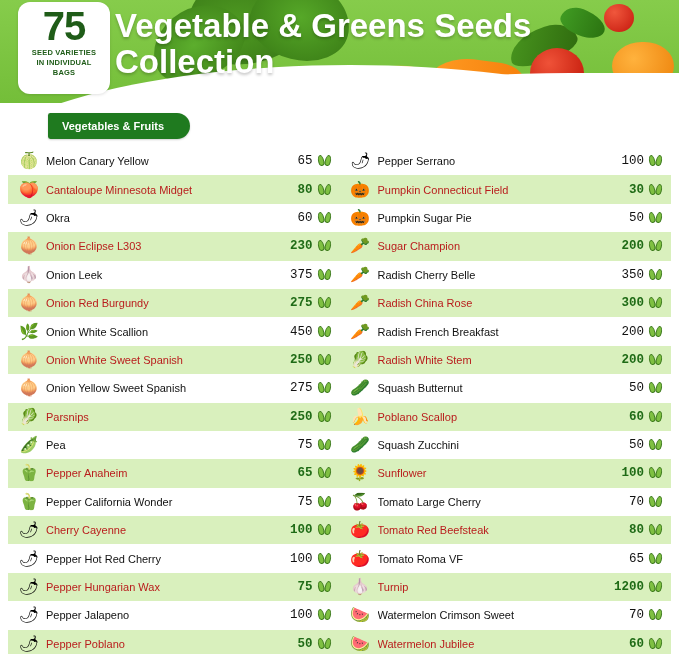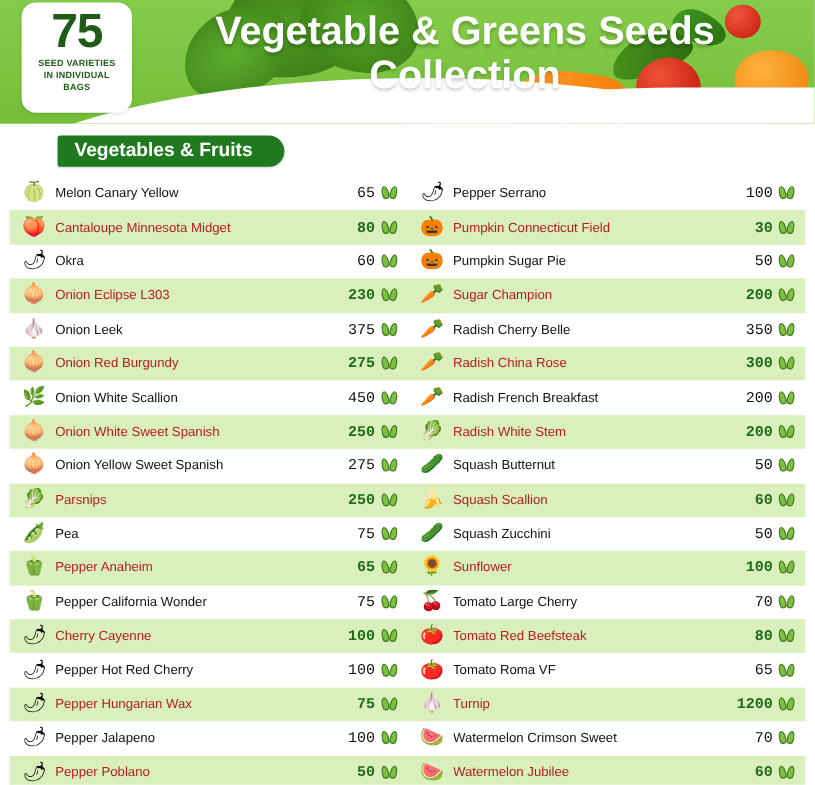--- a/index.html
+++ b/index.html
@@ -127,21 +127,20 @@
     color: #1f5c18;
     line-height: 10px;
     letter-spacing: 0.2px;
     text-transform: uppercase;
   }
 
   .header-title {
     position: absolute;
     left: 115px; top: 8px;
     width: 545px;
-    text-align: center;
     color: #ffffff;
     font-size: 33px;
     font-weight: bold;
     line-height: 36px;
     text-shadow: 0 2px 3px rgba(0,0,0,0.22);
     z-index: 6;
   }
 
   
   .section-bar-wrap {
@@ -149,21 +148,21 @@
     height: 34px;
     margin-top: 10px;
   }
   .section-bar {
     position: absolute;
     left: 48px; top: 0;
     height: 26px;
     padding: 0 26px 0 14px;
     background: #1f7a1f;
     color: #ffffff;
-    font-size: 16px;
+    font-size: 11px;
     font-weight: bold;
     line-height: 26px;
     border-radius: 3px 16px 16px 3px;
     box-shadow: 0 1px 2px rgba(0,0,0,0.18);
   }
 
   
   .columns {
     display: flex;
     padding: 0 8px;
@@ -495,21 +494,21 @@
         <span class="row-icon">🥒</span>
         <span class="row-name">Squash Butternut</span>
         <span class="row-count">50</span>
         <span class="seed-icon">
           <i class="a"></i>
           <i class="b"></i>
         </span>
       </div>
       <div class="row alt">
         <span class="row-icon">🍌</span>
-        <span class="row-name">Squash Scallion</span>
+        <span class="row-name">Poblano Scallop</span>
         <span class="row-count">60</span>
         <span class="seed-icon">
           <i class="a"></i>
           <i class="b"></i>
         </span>
       </div>
       <div class="row">
         <span class="row-icon">🥒</span>
         <span class="row-name">Squash Zucchini</span>
         <span class="row-count">50</span>

